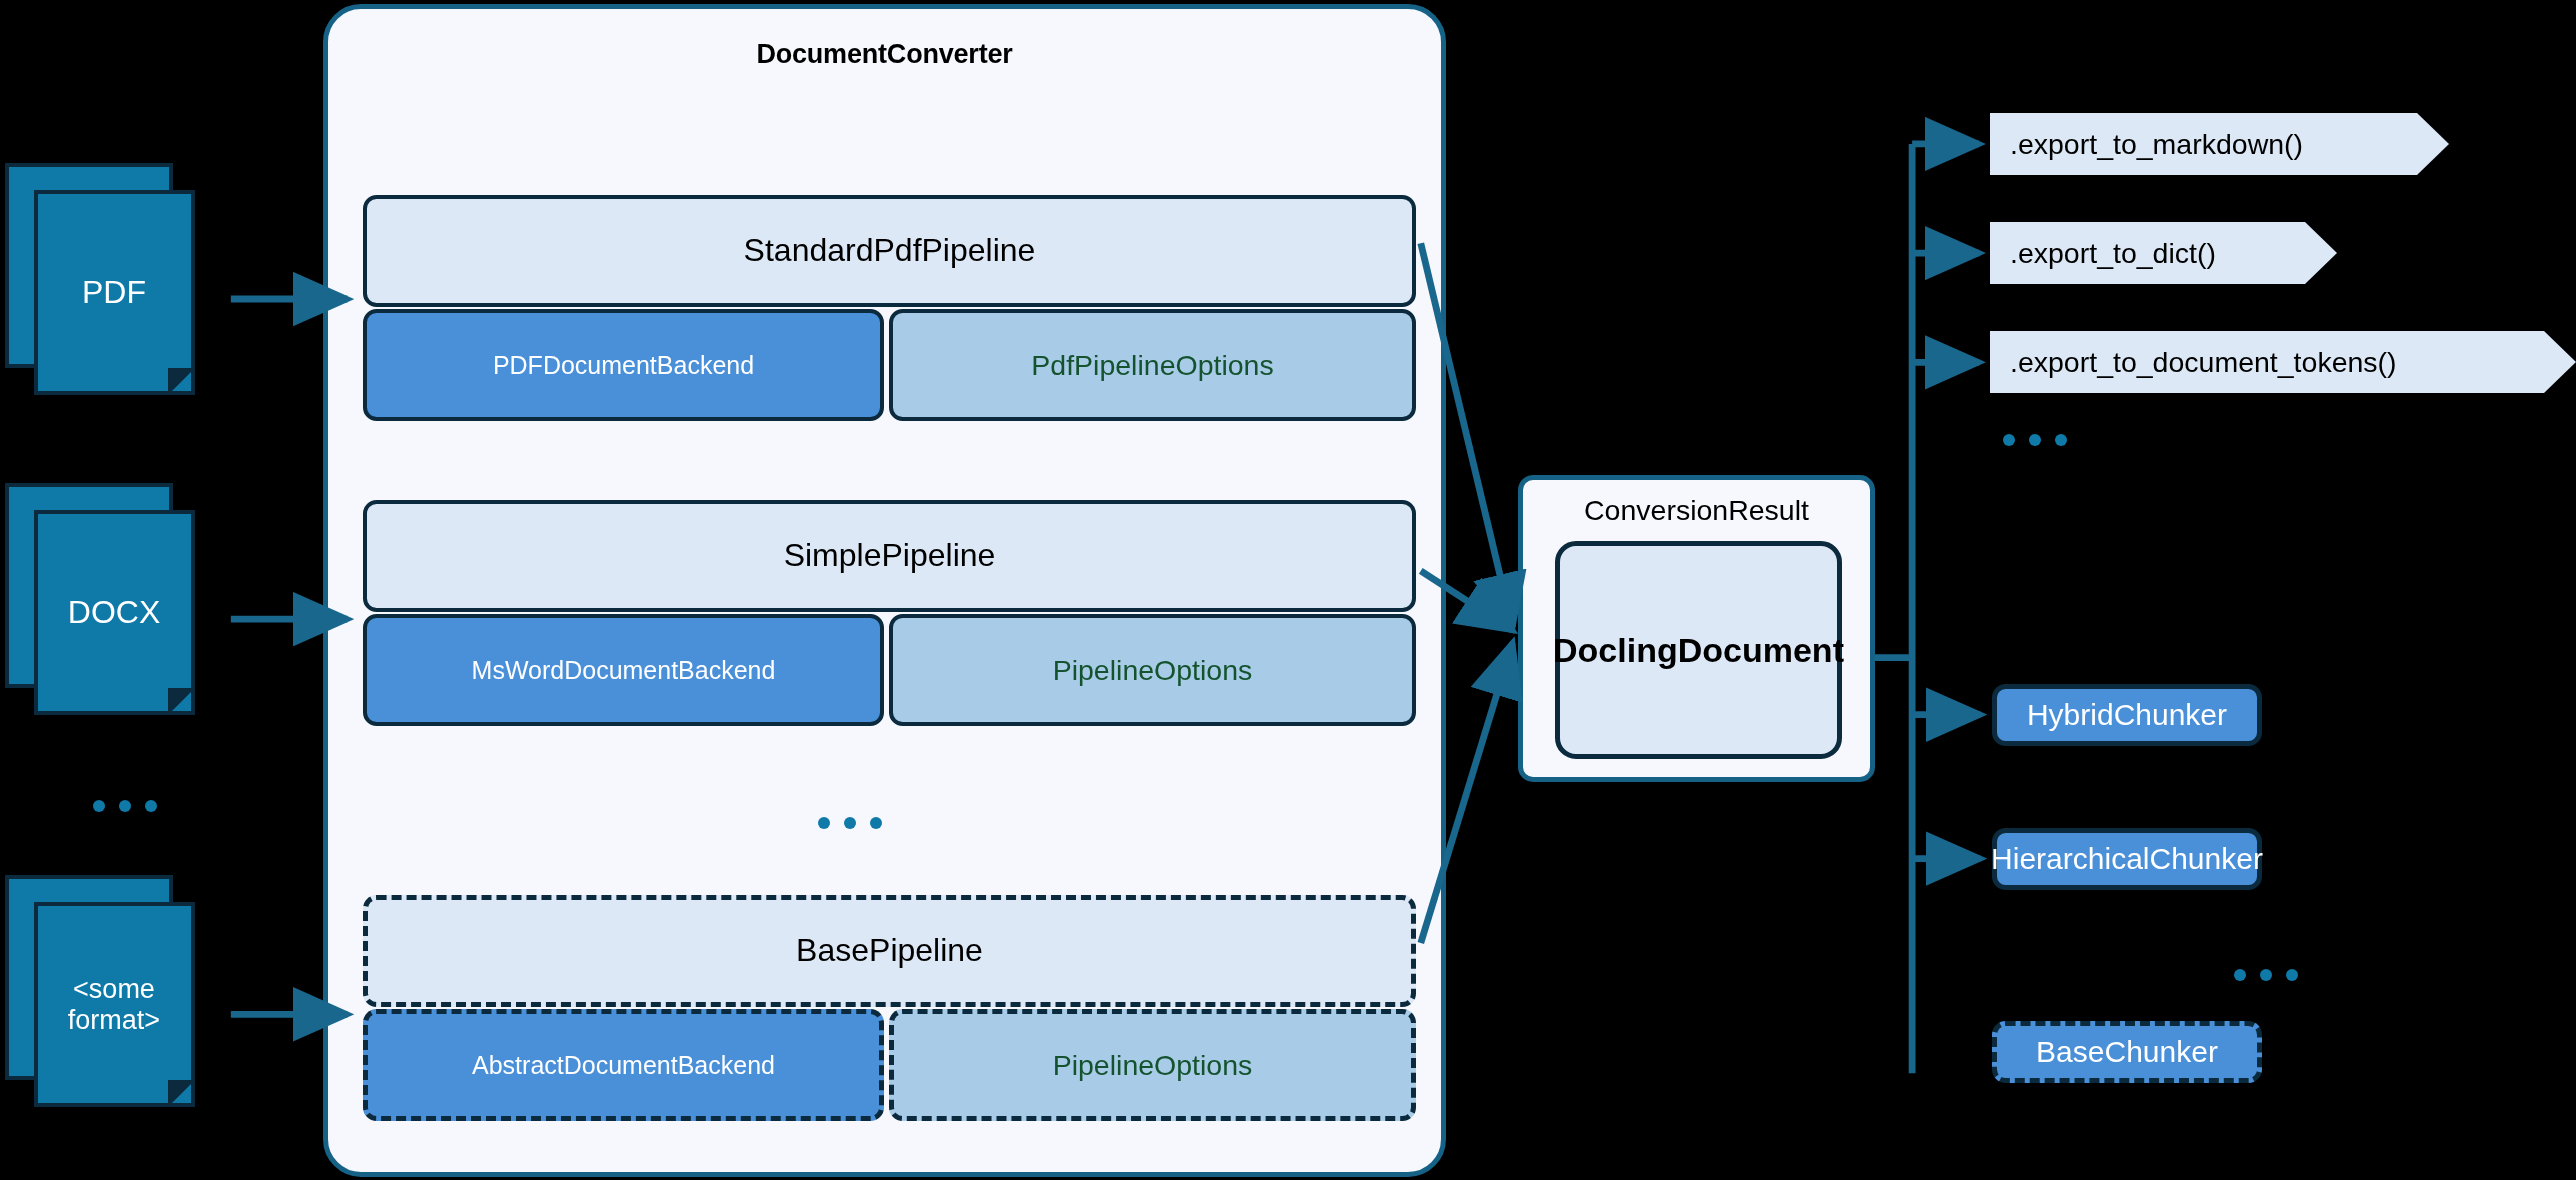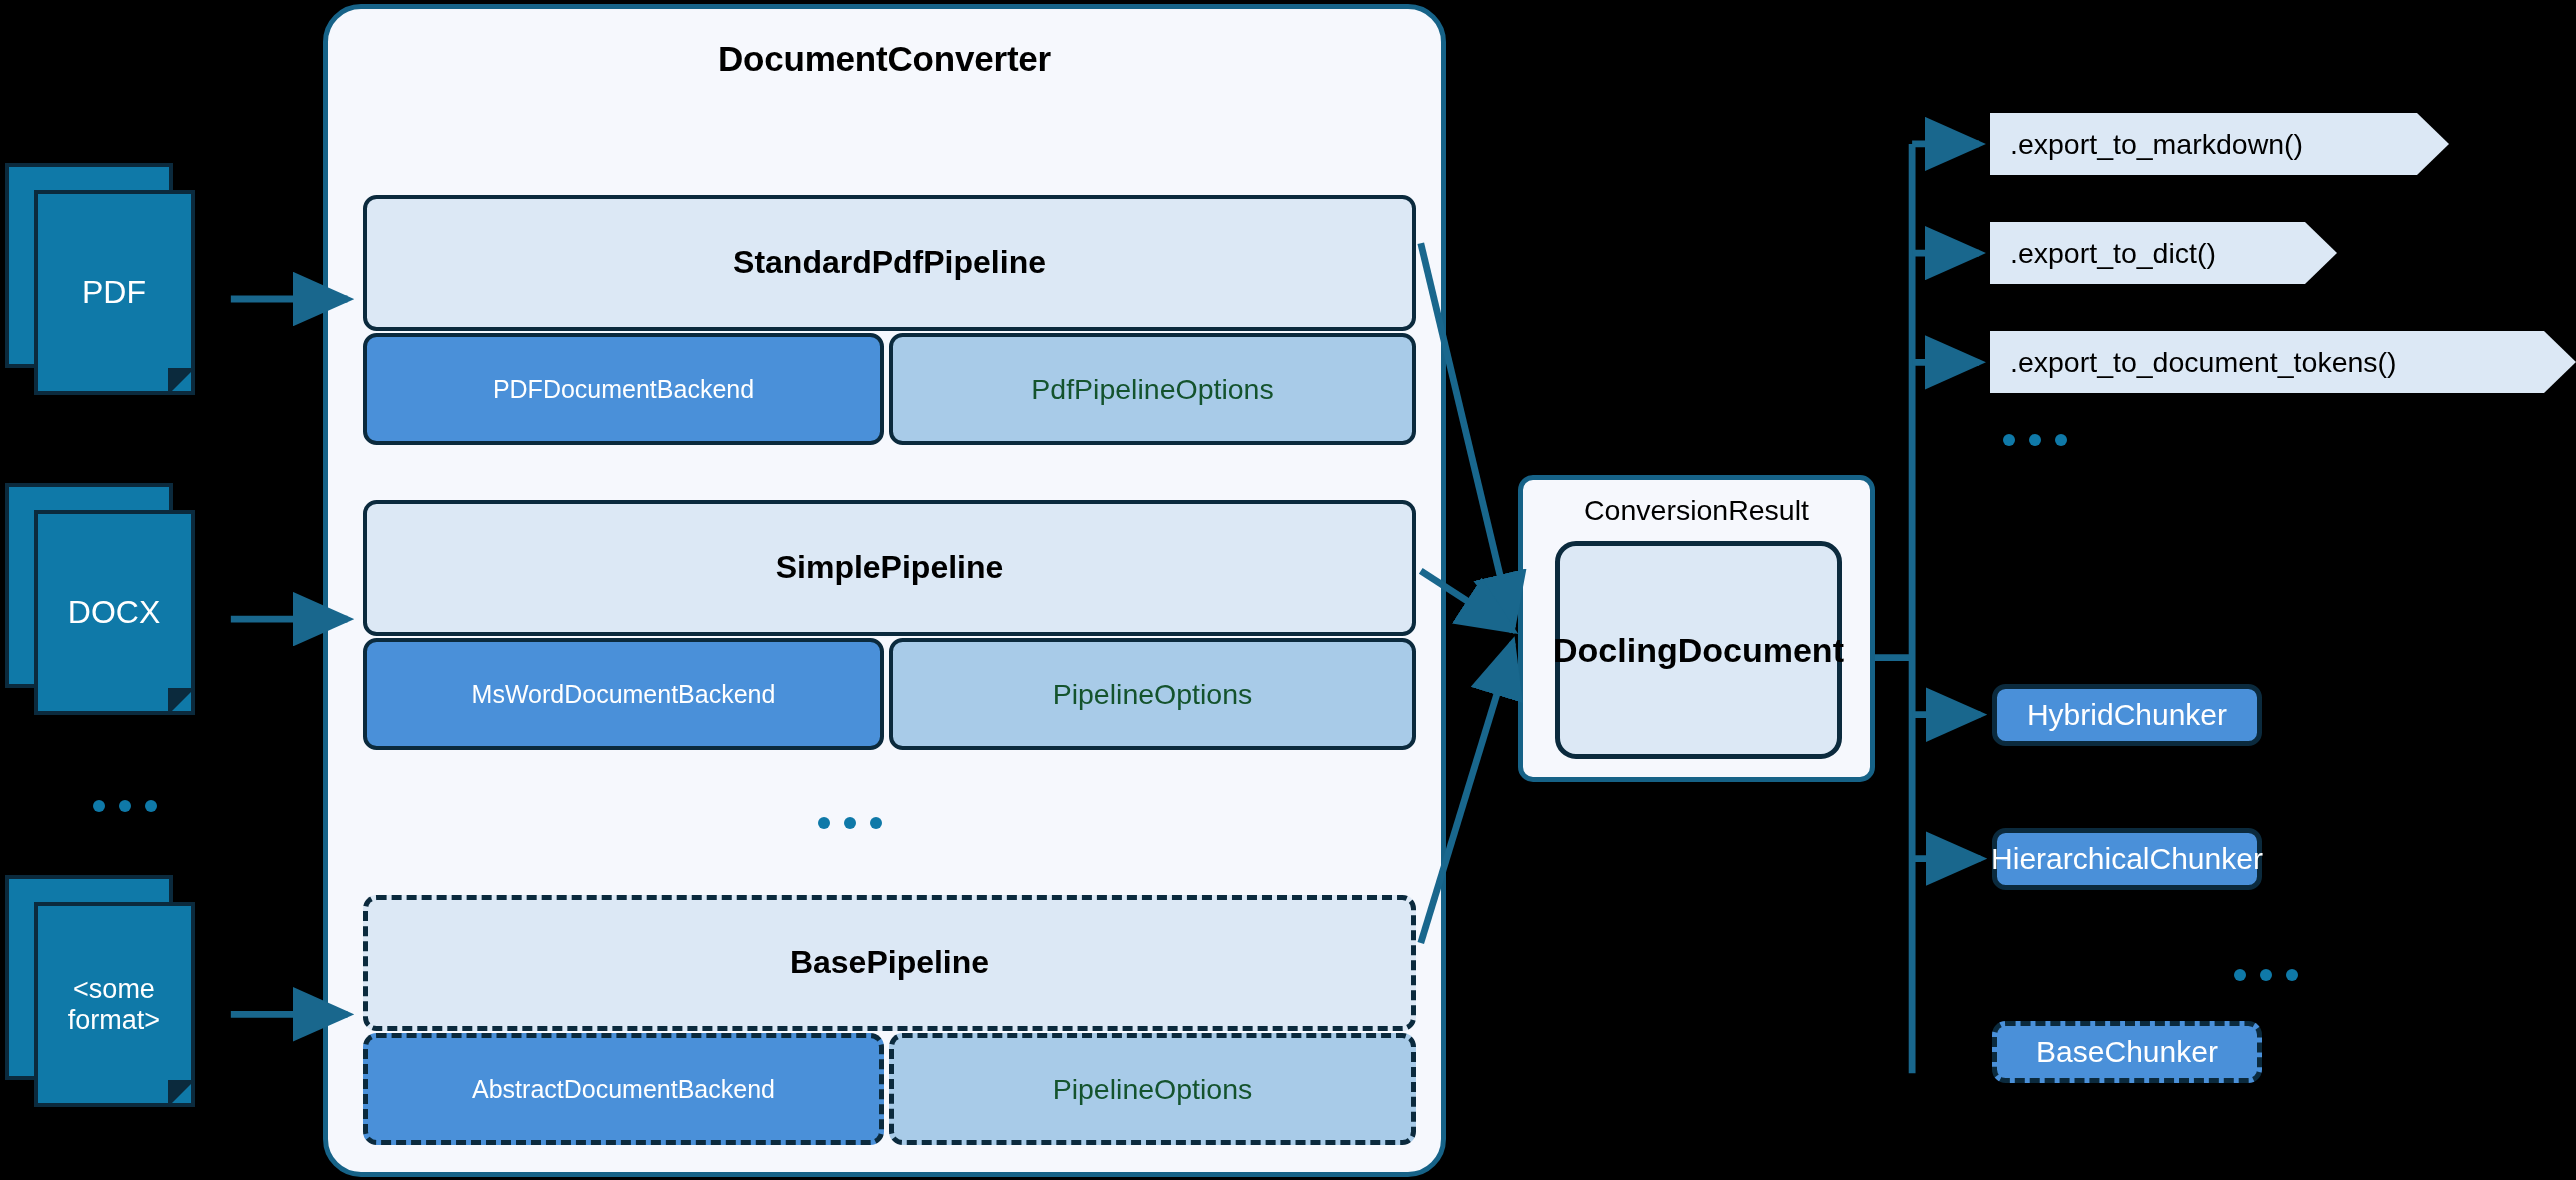--- a/index.html
+++ b/index.html
@@ -11,28 +11,28 @@
   .doc-back{position:absolute;left:0;top:0;background:#0f79a8;border:4.3px solid #0b2a3d;box-sizing:border-box;}
   .doc-front{position:absolute;background:#0f79a8;border:4.3px solid #0b2a3d;box-sizing:border-box;
              display:flex;align-items:center;justify-content:center;text-align:center;
              color:#ffffff;font-weight:400;line-height:1.12;}
   .doc-fold{position:absolute;width:0;height:0;}
 
   
   #converter{position:absolute;left:323px;top:3.7px;width:1123px;height:1173px;
              background:#f6f8fd;border:5px solid #166287;border-radius:38px;box-sizing:border-box;}
   #converter-title{position:absolute;left:0;right:0;top:30px;text-align:center;
-                   font-size:35px;font-weight:bold;color:#000;letter-spacing:-0.2px;}
+                   font-size:27px;font-weight:bold;color:#000;letter-spacing:-0.2px;}
 
   
   .pipeline{position:absolute;left:35px;width:1053px;}
-  .pl-head{position:relative;height:136px;background:#dce8f5;border:4.3px solid #0b2a3d;
+  .pl-head{position:relative;height:112px;background:#dce8f5;border:4.3px solid #0b2a3d;
            border-radius:13.6px;box-sizing:border-box;
            display:flex;align-items:center;justify-content:center;
-           font-size:32px;color:#000;font-weight:bold;}
+           font-size:32px;color:#000;}
   .pl-row{position:relative;display:flex;gap:5px;margin-top:2.5px;}
   .pl-backend{width:521px;height:112px;background:#4a90d9;border:4.3px solid #0b2a3d;
               border-radius:13.6px;box-sizing:border-box;
               display:flex;align-items:center;justify-content:center;
               font-size:25px;color:#ffffff;}
   .pl-options{flex:1;height:112px;background:#a8cbe8;border:4.3px solid #0b2a3d;
               border-radius:13.6px;box-sizing:border-box;
               display:flex;align-items:center;justify-content:center;
               font-size:28.5px;color:#14532d;}
   .dashed .pl-head,.dashed .pl-backend,.dashed .pl-options{border-style:dashed;border-width:5.6px;}

